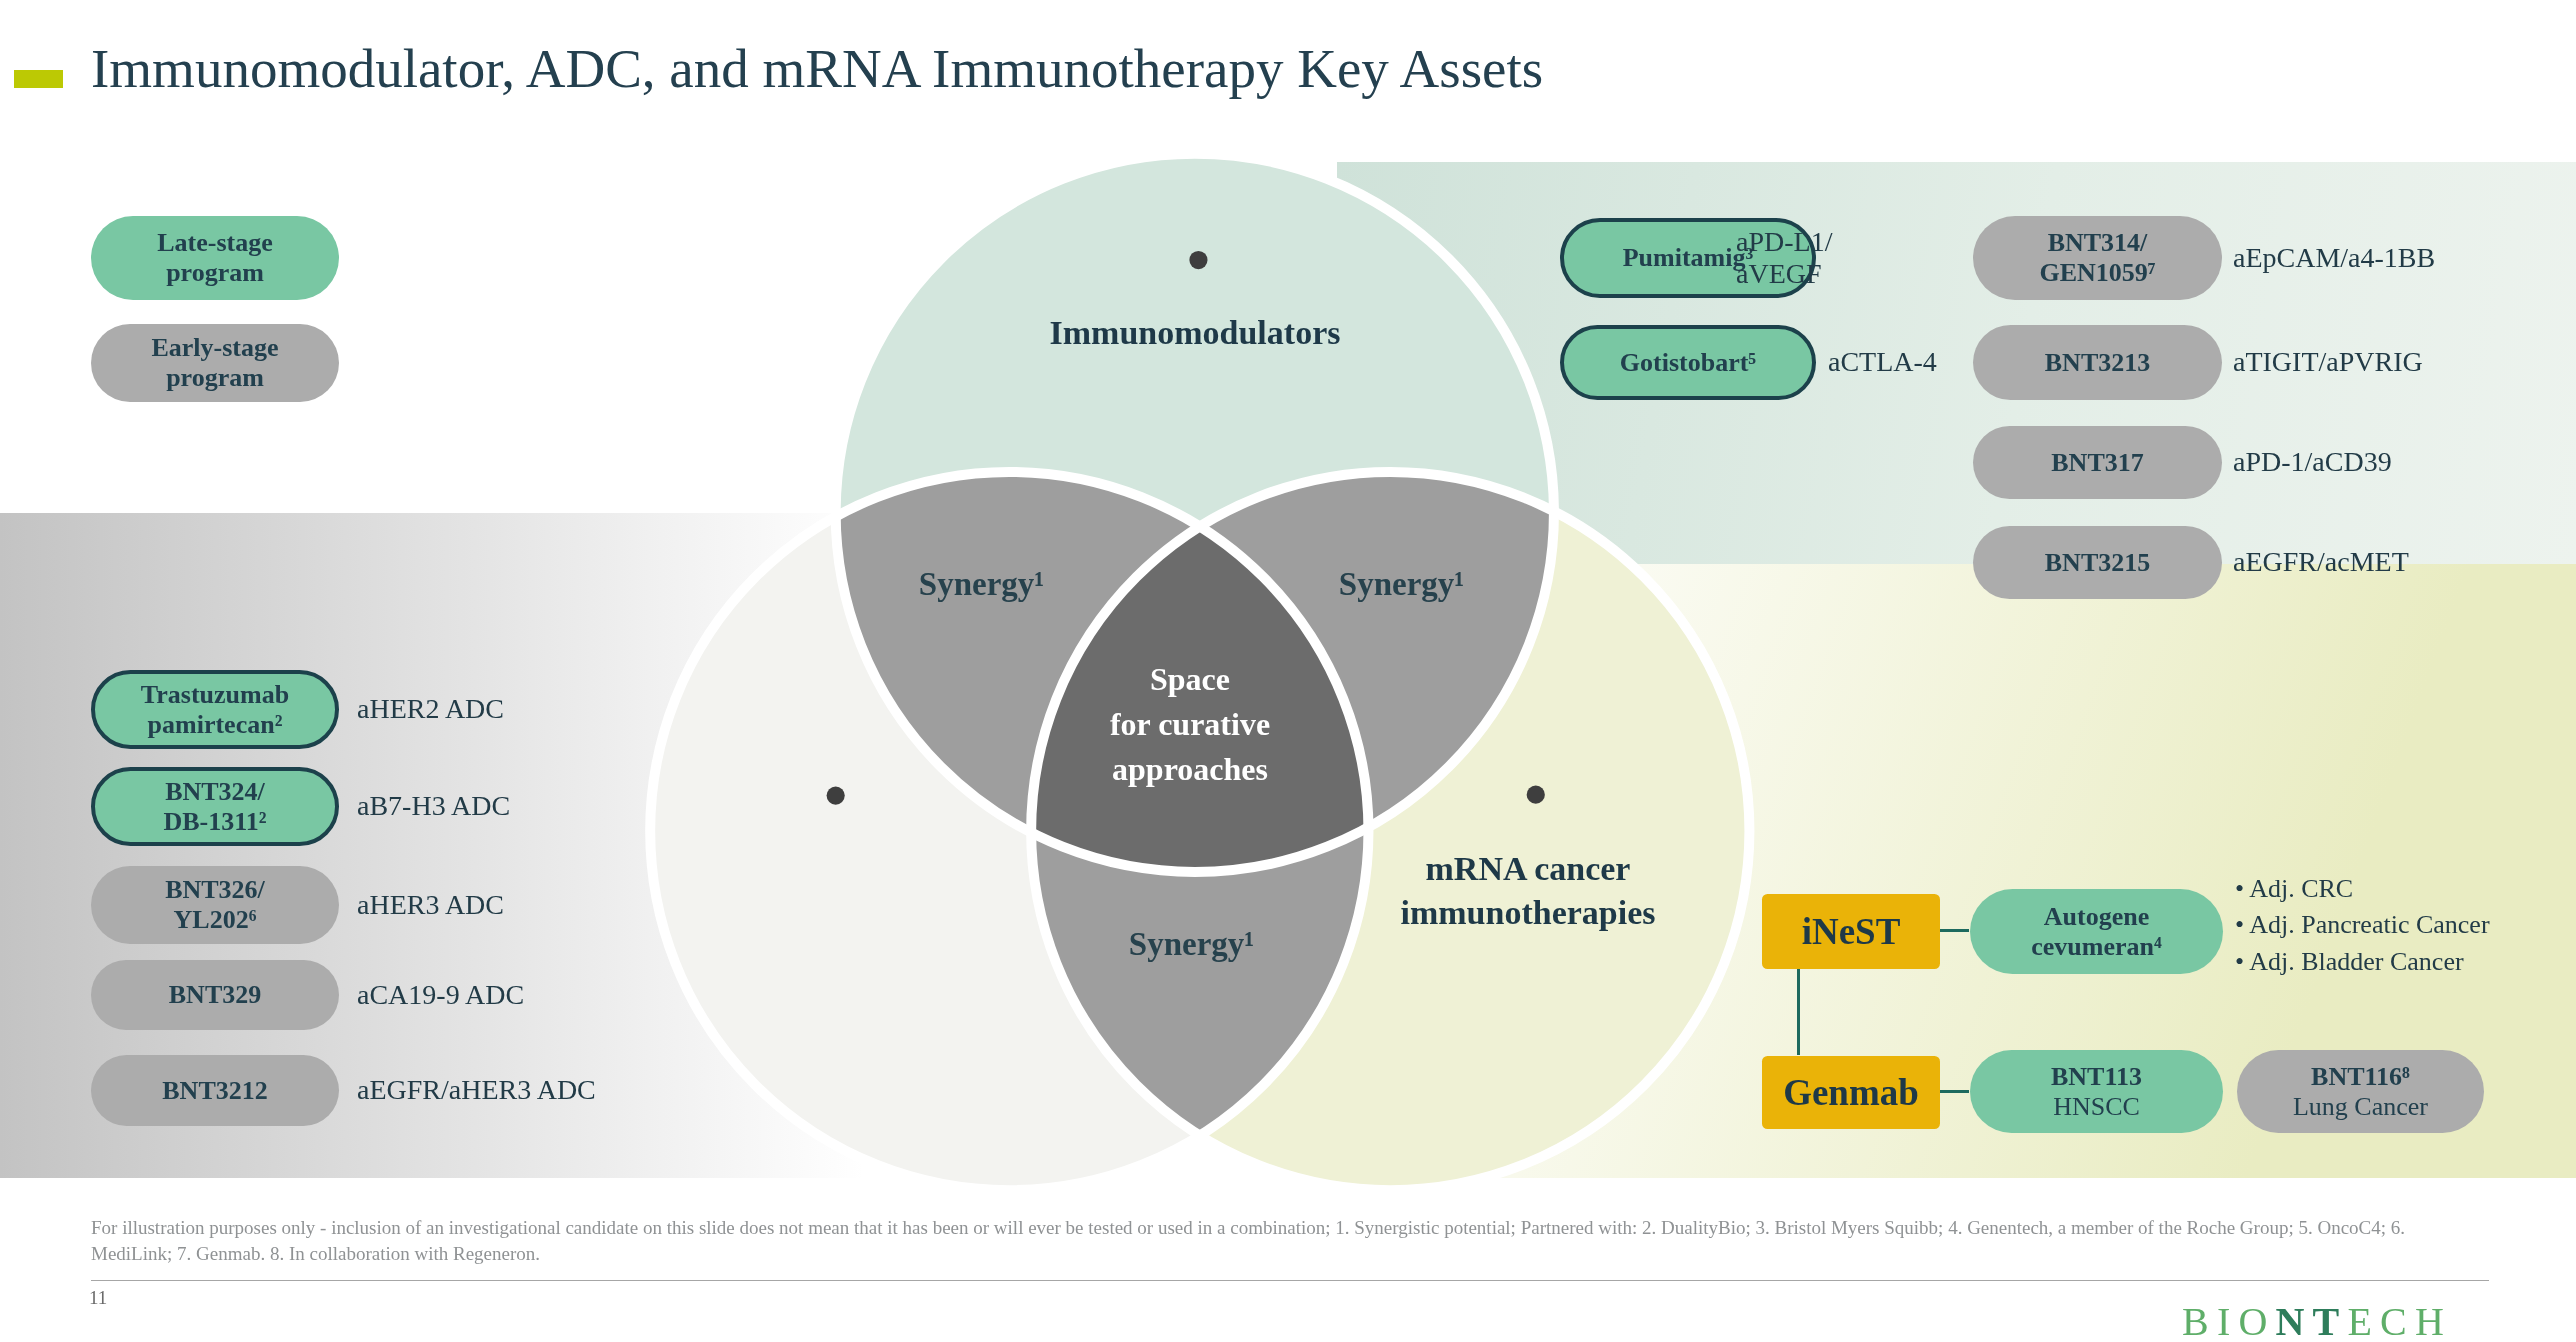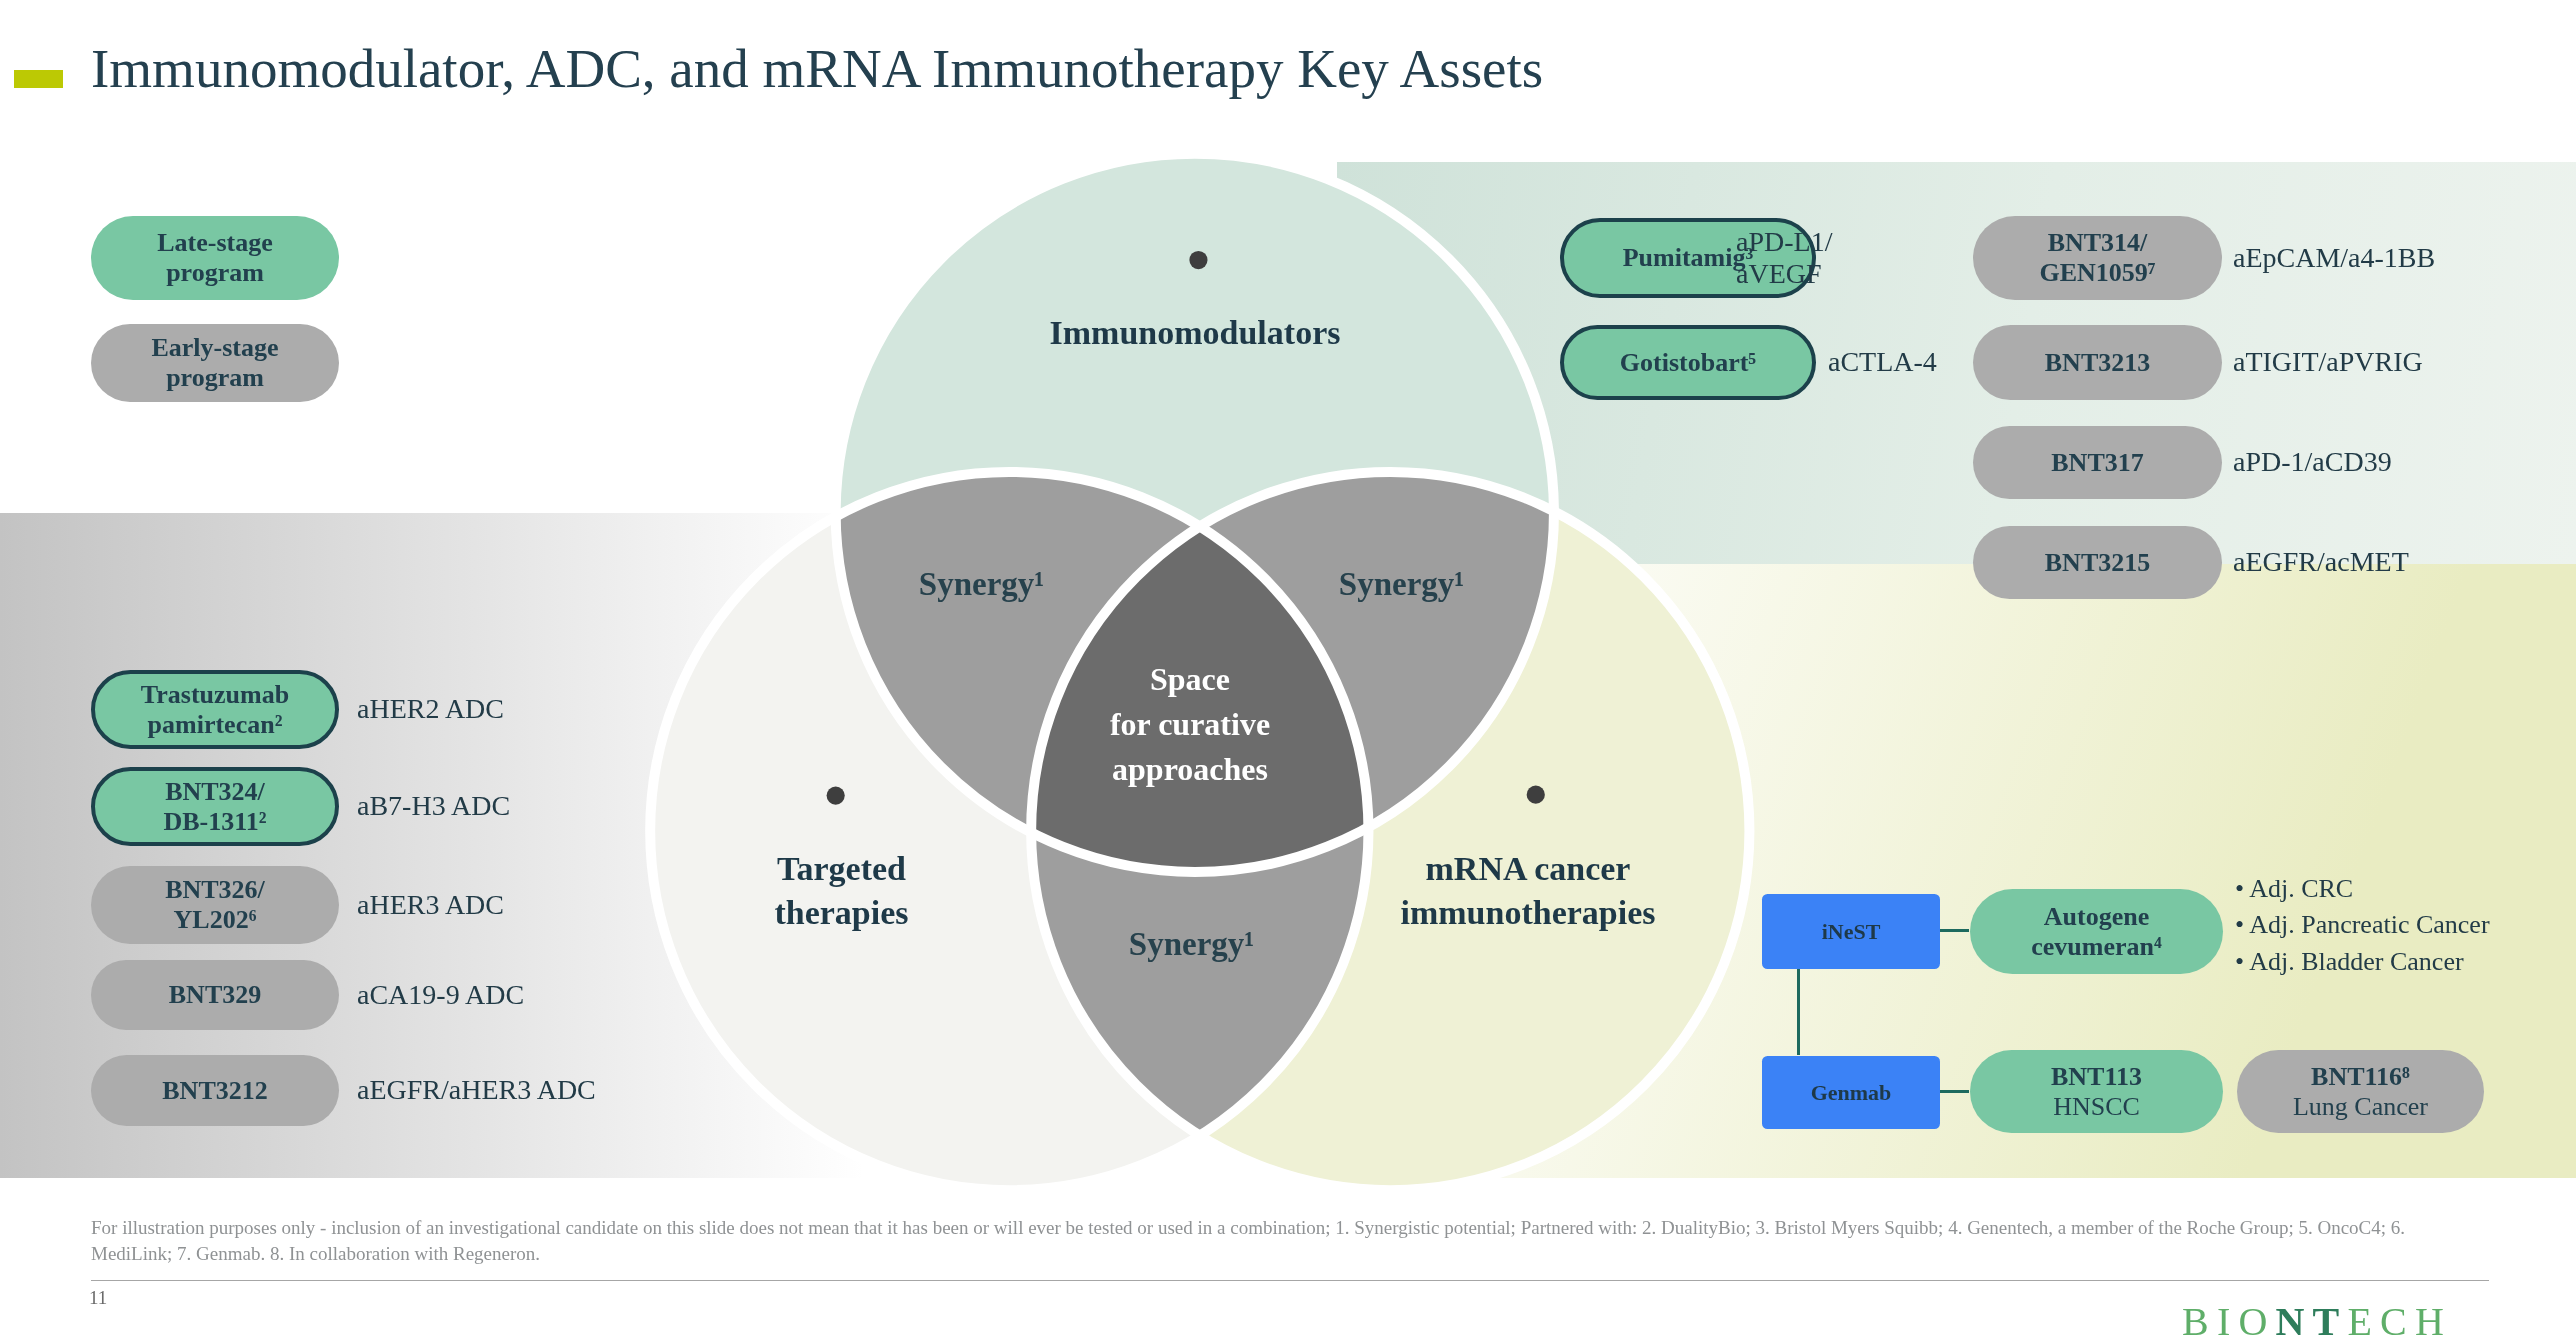--- a/index.html
+++ b/index.html
@@ -41,21 +41,21 @@
   .pill.green{background:#79c7a3;}
   .pill.green.bordered{border:4.5px solid #1c414b;}
   .pill.gray{background:#acacac;}
   .pill .sub{font-weight:400;}
   .asset-label{
     display:flex;align-items:center;
     font-size:28px;color:#223b47;white-space:pre-line;line-height:1.15;
   }
   
   .chip{
-    background:#3b82f6;color:#1e3948;font-weight:700;font-size:22px;
+    background:#eab308;color:#1e3948;font-weight:700;font-size:37px;
     display:flex;align-items:center;justify-content:center;border-radius:5.5px;
   }
   .conn{background:#1d6a5e;}
   
   .venn-label{
     color:#1e3948;font-weight:700;font-size:34px;text-align:center;
     white-space:pre-line;line-height:1.3;
   }
   .synergy{color:#27424d;font-weight:600;font-size:33px;text-align:center;}
   .center-text{
@@ -130,22 +130,20 @@
     <circle cx="1529" cy="914" r="395" fill="none" stroke="#ffffff" stroke-width="11"></circle>
     <line x1="1322" y1="286" x2="1711" y2="286" stroke="url(#fadeRight)" stroke-width="4"></line>
     <circle cx="1318" cy="286" r="10" fill="#3e3e3e"></circle>
     <line x1="628" y1="875" x2="915" y2="875" stroke="url(#fadeLeft)" stroke-width="4"></line>
     <circle cx="919" cy="875" r="10" fill="#3e3e3e"></circle>
     <line x1="1693" y1="874" x2="1993" y2="874" stroke="url(#fadeRight)" stroke-width="4"></line>
     <circle cx="1689" cy="874" r="10" fill="#3e3e3e"></circle>
   </svg>
 
   <div class="abs venn-label" style="left:922px;top:311px;width:546px">Immunomodulators</div>
-  <div class="abs venn-label" style="left:614px;top:847px;width:455px">Targeted
-therapies</div>
   <div class="abs venn-label" style="left:1278px;top:847px;width:500px">mRNA cancer
 immunotherapies</div>
   <div class="abs synergy" style="left:818px;top:566px;width:327px">Synergy¹</div>
   <div class="abs synergy" style="left:1238px;top:566px;width:327px">Synergy¹</div>
   <div class="abs synergy" style="left:1028px;top:926px;width:327px">Synergy¹</div>
   <div class="abs center-text" style="left:1017px;top:657px;width:346px">Space
 for curative
 approaches</div>
 
   <div class="abs pill green" style="left:91px;top:216px;width:248px;height:84px">Late-stage

